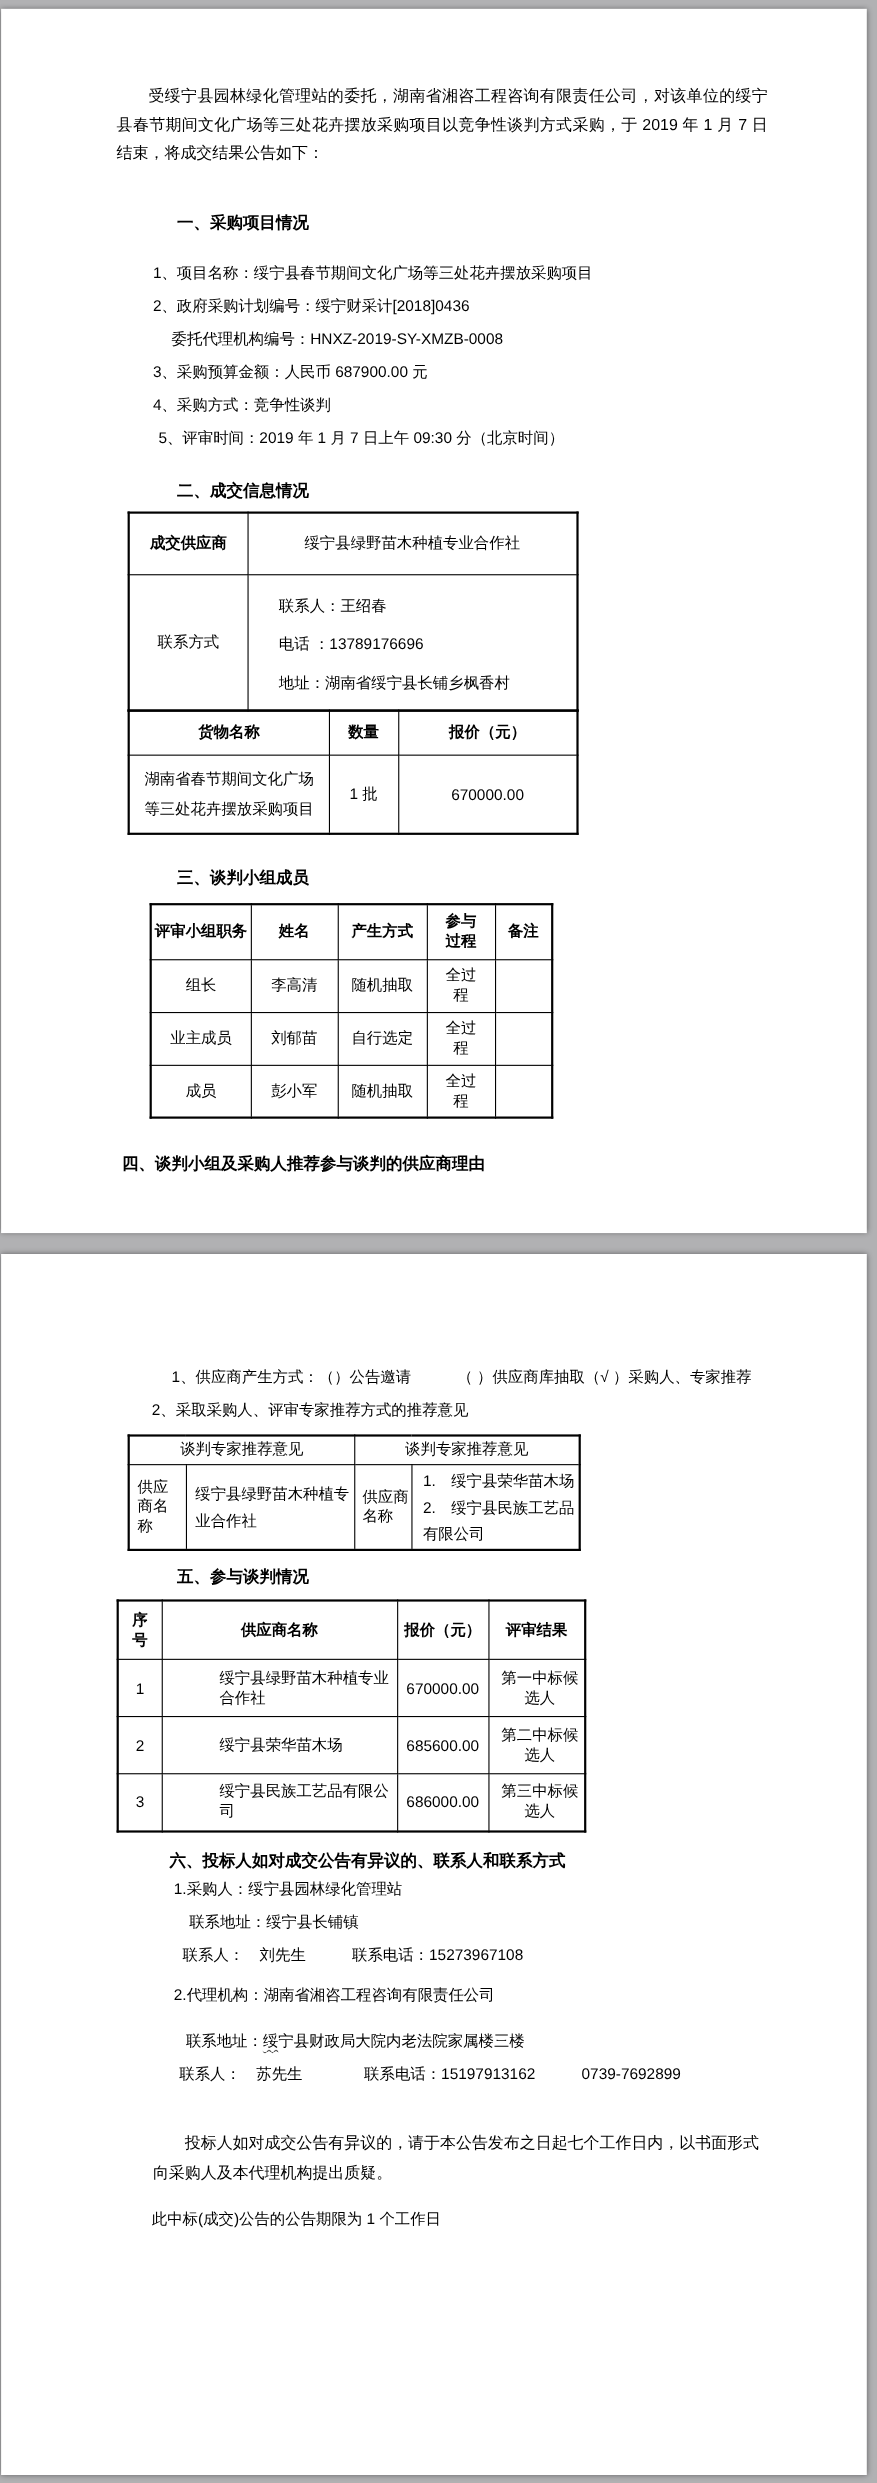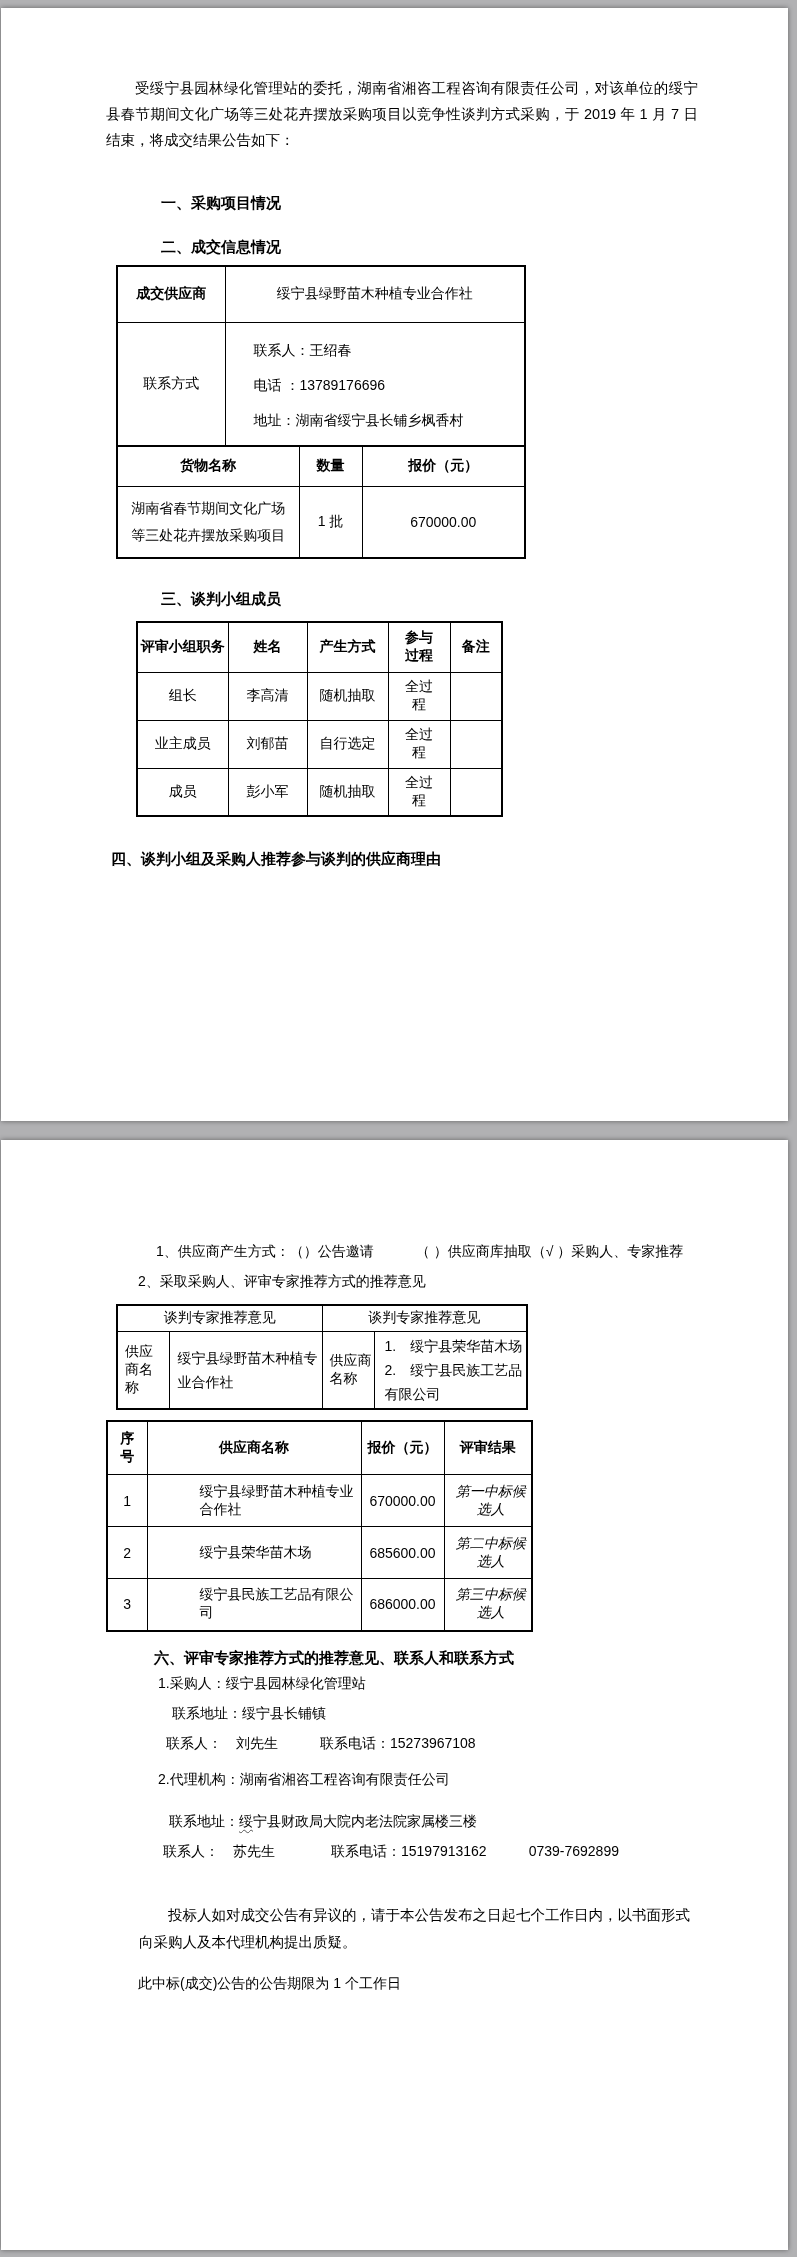--- a/index.html
+++ b/index.html
@@ -31,38 +31,46 @@
     text-align:center;padding:2px;overflow:hidden;}
   .b{font-weight:bold;}
   .left{text-align:left !important;}
 
   .contact-cell{vertical-align:top !important;text-align:left !important;padding:10px 0 0 28px !important;}
   .contact-cell div{line-height:35px;font-size:14px;}
 
   .panel-part{padding:0 12px !important;}
   .narrow-head{width:16px;margin:0 auto;}
   .neg-supplier{text-align:left !important;padding-left:52px !important;}
-  .neg-result{text-align:center;padding:2px 2px 2px 8px !important;font-style:italic;}
+  .neg-result{text-align:center;padding:2px 2px 2px 8px !important;}
   .rec-label{text-align:left !important;padding-left:7px !important;font-size:14px;}
   .rec-table td{font-size:13.5px;}
   .expert-cell{text-align:left !important;padding-left:10px !important;}
   .expert-cell div{line-height:24px;}
   .opinion-left{text-align:left !important;padding-left:12px !important;}
 
   .squiggle{text-decoration:underline wavy #555 1px;text-underline-offset:3px;}
 </style>
 </head>
 <body>
 
 <div class="page" id="page1">
 
   <p class="intro">受绥宁县园林绿化管理站的委托，湖南省湘咨工程咨询有限责任公司，对该单位的绥宁县春节期间文化广场等三处花卉摆放采购项目以竞争性谈判方式采购，于 2019 年 1 月 7 日结束，将成交结果公告如下：</p>
 
   <div class="heading" style="margin:40px 0 0 55px;">一、采购项目情况</div>
 
+  <div style="margin-top:20px;">
+    <div class="line" style="margin-left:33px;">1、项目名称：绥宁县春节期间文化广场等三处花卉摆放采购项目</div>
+    <div class="line" style="margin-left:33px;">2、政府采购计划编号：绥宁财采计[2018]0436</div>
+    <div class="line" style="margin-left:50px;">委托代理机构编号：HNXZ-2019-SY-XMZB-0008</div>
+    <div class="line" style="margin-left:33px;">3、采购预算金额：人民币 687900.00 元</div>
+    <div class="line" style="margin-left:33px;">4、采购方式：竞争性谈判</div>
+    <div class="line" style="margin-left:38px;">5、评审时间：2019 年 1 月 7 日上午 09:30 分（北京时间）</div>
+  </div>
 
   <div class="heading" style="margin:24px 0 0 55px;">二、成交信息情况</div>
 
   <table class="doc" style="margin:8px 0 0 10px;width:408px;">
     <colgroup>
         <col style="width:108px">
         <col style="width:300px">
       </colgroup>
     <tbody>
         <tr style="height:56px">
@@ -167,20 +175,21 @@
       <td class="left" style="padding-left:8px;line-height:24px;">绥宁县绿野苗木种植专业合作社</td>
       <td class="rec-label">供应商名称</td>
       <td class="expert-cell">
         <div>1.　绥宁县荣华苗木场</div>
         <div>2.　绥宁县民族工艺品有限公司</div>
       </td>
     </tr>
   </tbody>
     </table>
 
+  <div class="heading" style="margin:14px 0 0 55px;">五、参与谈判情况</div>
 
   <table class="doc" style="margin:10px 0 0 0;width:425px;">
     <colgroup>
         <col style="width:40px">
         <col style="width:214px">
         <col style="width:83px">
         <col style="width:88px">
       </colgroup>
     <tbody>
         <tr style="height:54px">
@@ -205,21 +214,21 @@
     </tr>
     <tr style="height:52px">
       <td>3</td>
       <td class="neg-supplier">绥宁县民族工艺品有限公司</td>
       <td>686000.00</td>
       <td class="neg-result">第三中标候选人</td>
     </tr>
   </tbody>
     </table>
 
-  <div class="heading" style="margin:16px 0 0 48px;">六、评审专家推荐方式的推荐意见、联系人和联系方式</div>
+  <div class="heading" style="margin:16px 0 0 48px;">六、投标人如对成交公告有异议的、联系人和联系方式</div>
 
   <div class="line" style="margin-left:52px;">1.采购人：绥宁县园林绿化管理站</div>
   <div class="line" style="margin-left:66px;">联系地址：绥宁县长铺镇</div>
   <div class="line" style="margin-left:60px;">联系人：　刘先生　　　联系电话：15273967108</div>
 
   <div class="line" style="margin:6px 0 0 52px;">2.代理机构：湖南省湘咨工程咨询有限责任公司</div>
   <div class="line" style="margin:12px 0 0 63px;"><span>联系地址：</span><span class="squiggle">绥</span><span>宁县财政局大院内老法院家属楼三楼</span></div>
   <div class="line" style="margin-left:57px;">联系人：　苏先生　　　　联系电话：15197913162　　　0739-7692899</div>
 
   <p class="para" style="margin:36px 0 0 33px;width:560px;text-indent:29px;">投标人如对成交公告有异议的，请于本公告发布之日起七个工作日内，以书面形式向采购人及本代理机构提出质疑。</p>

